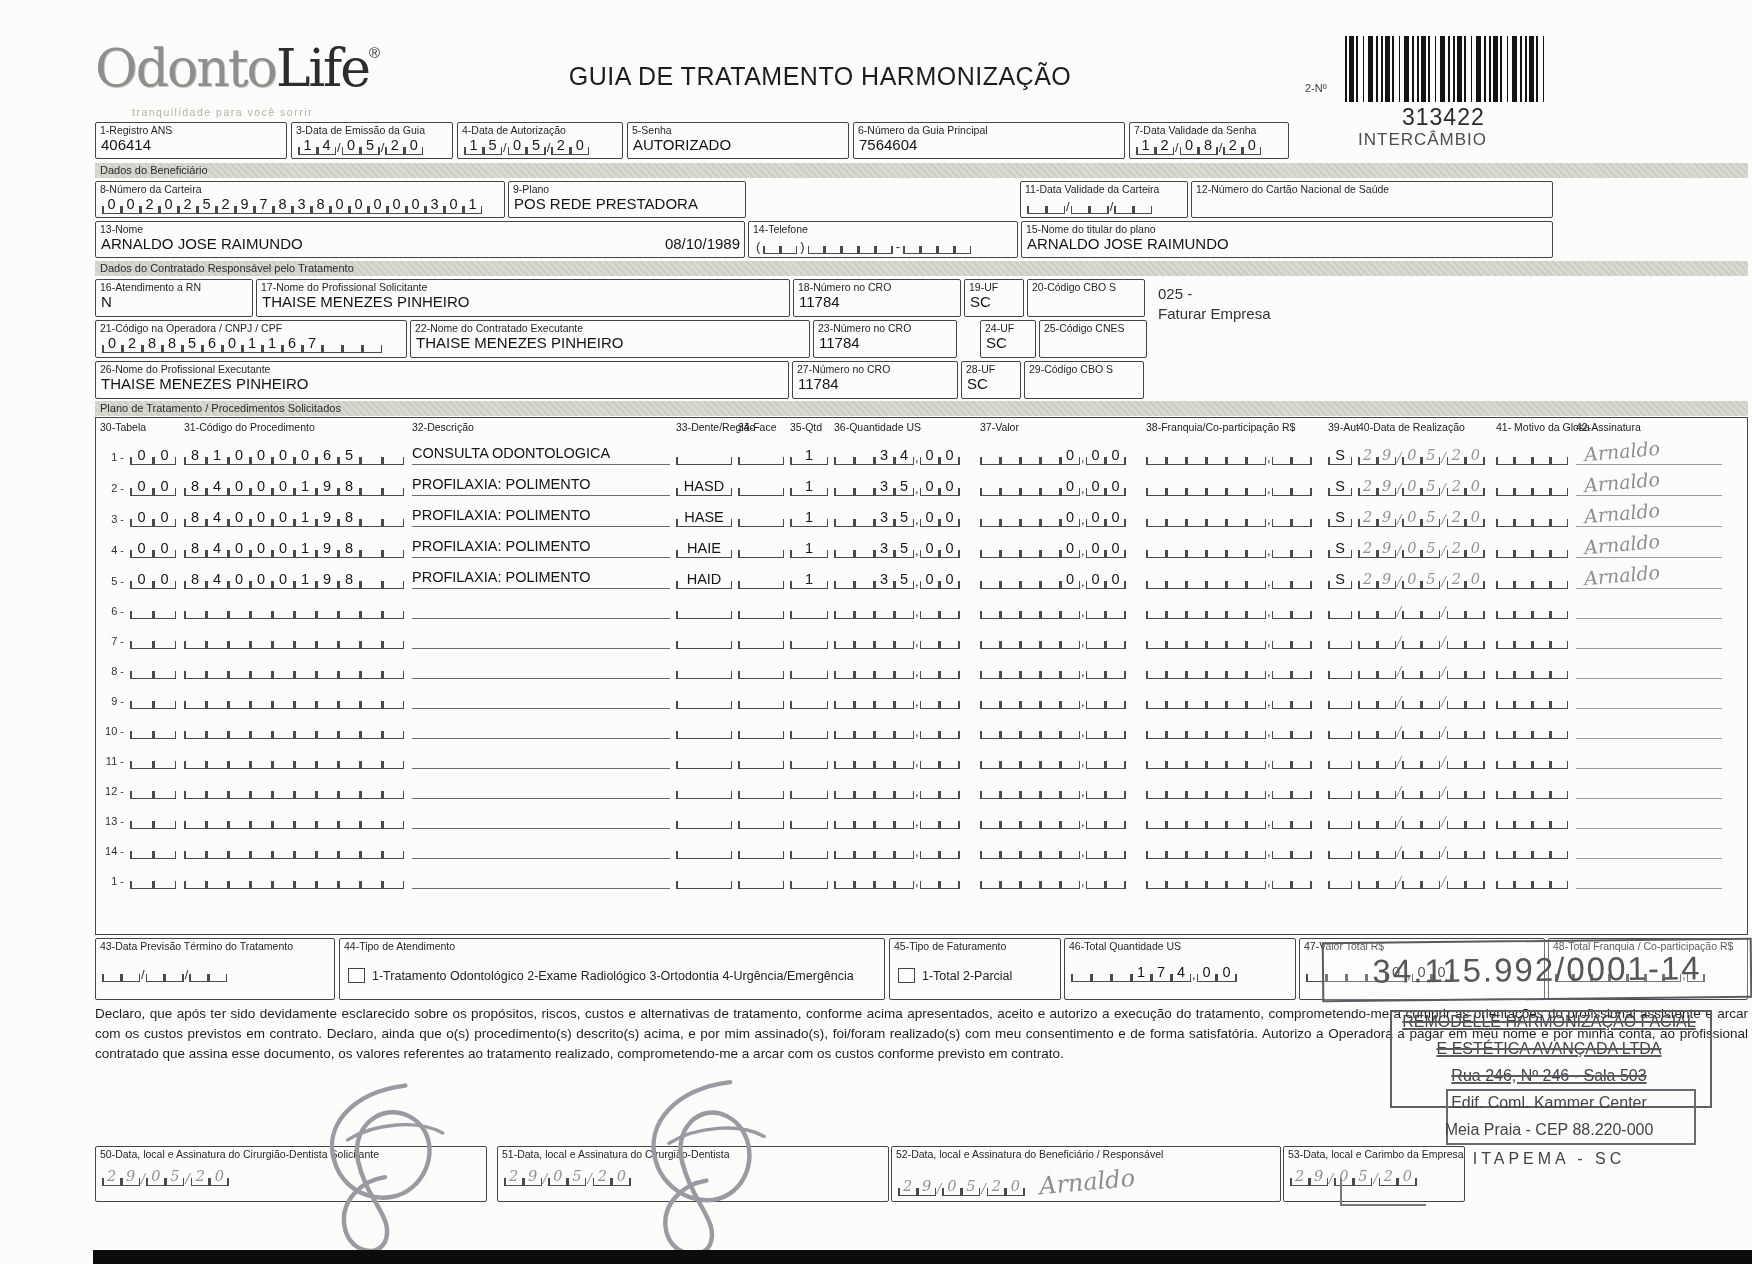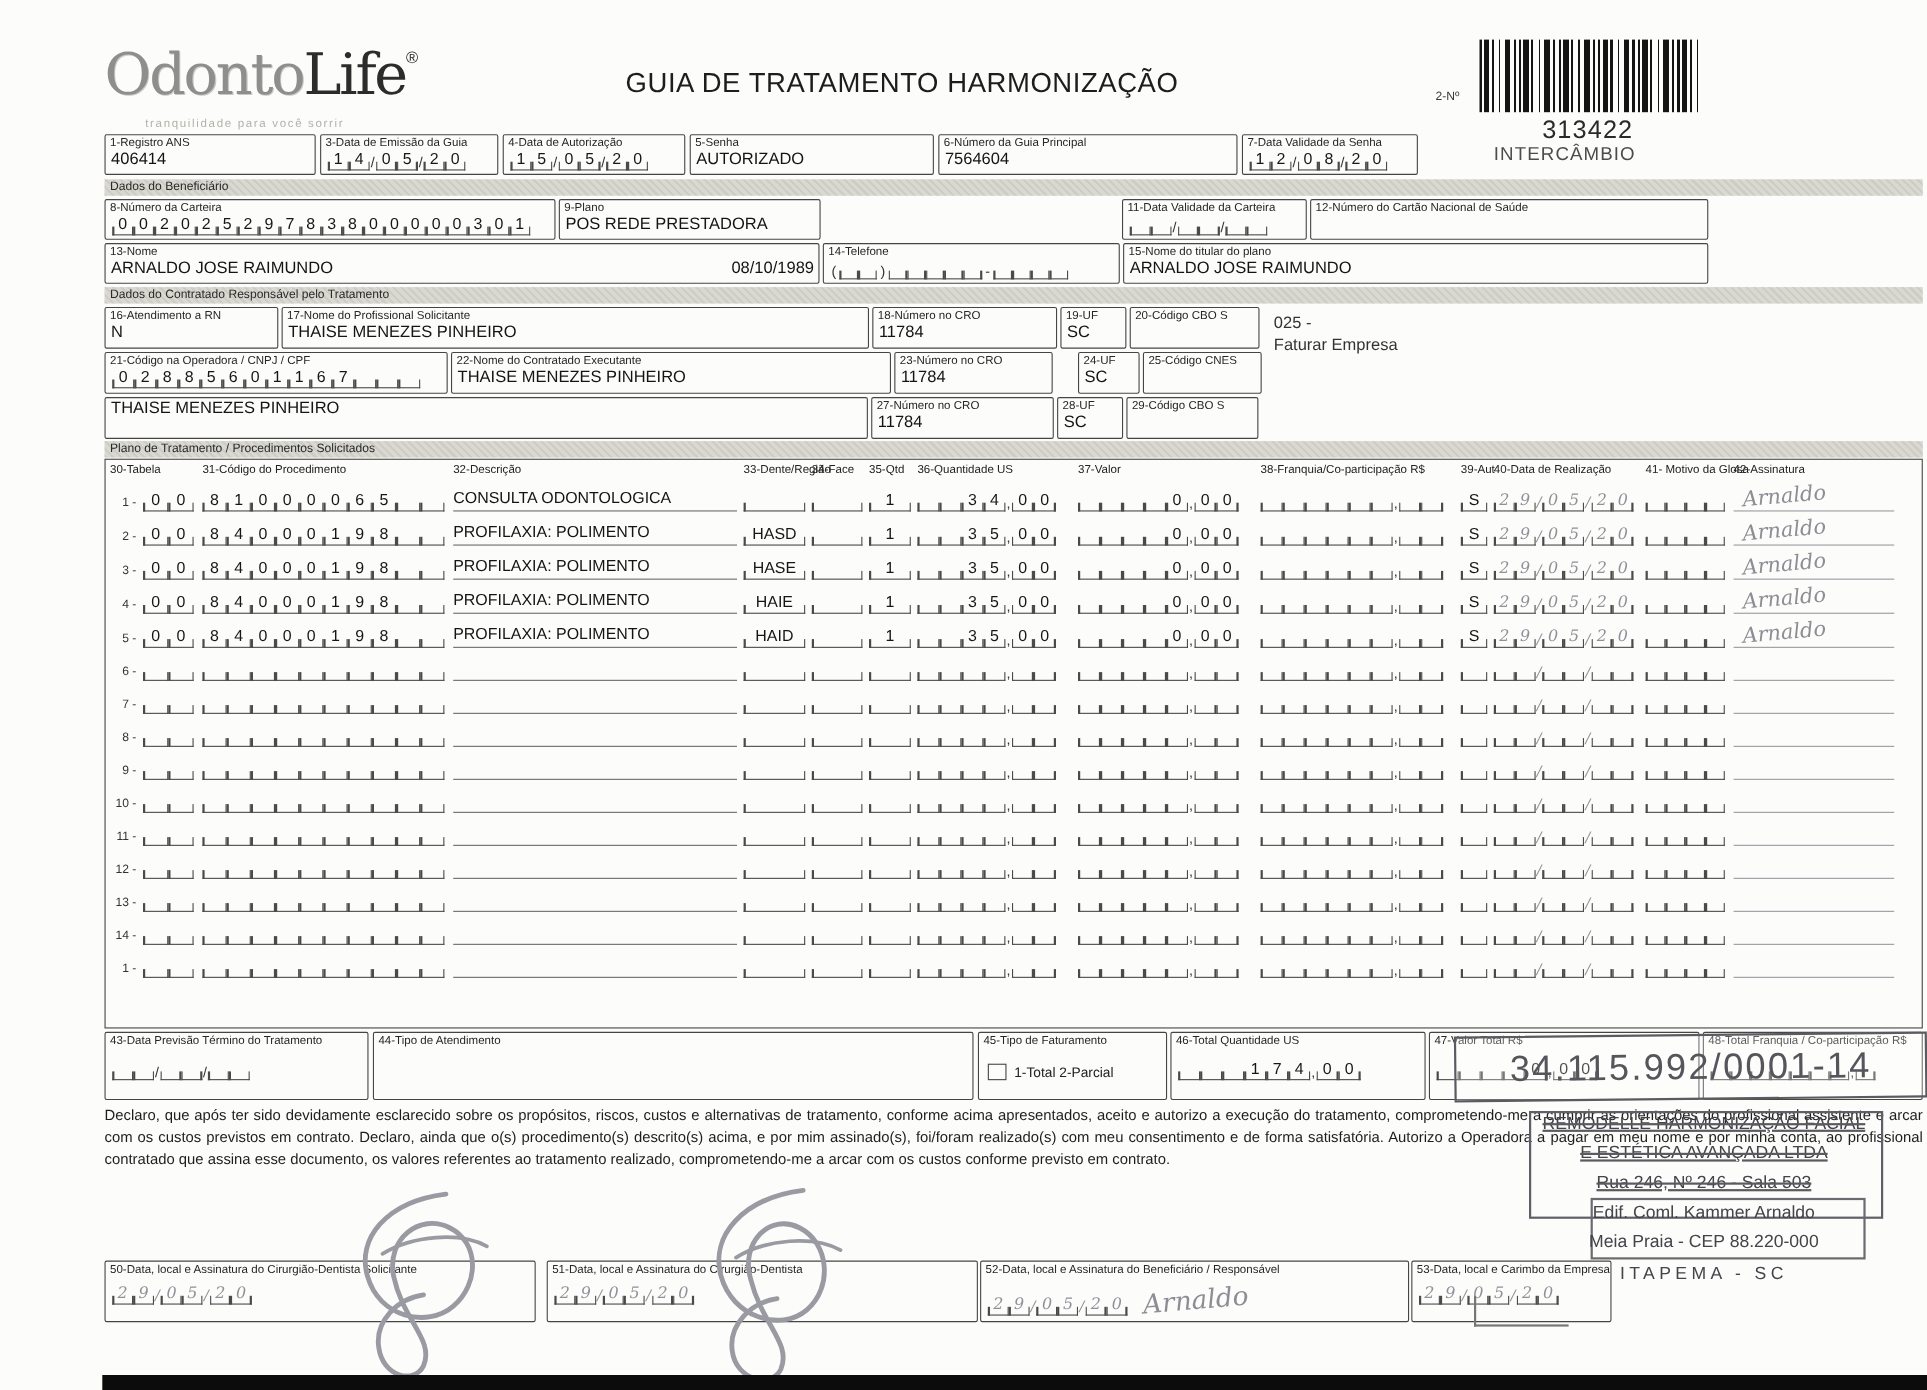--- a/index.html
+++ b/index.html
@@ -276,20 +276,21 @@
   </div>
   <div class="box" style="left:980px;top:320px;width:56px;height:38px;">
     <div class="lbl">24-UF</div>
     <div class="val">SC</div>
   </div>
   <div class="box" style="left:1039px;top:320px;width:108px;height:38px;">
     <div class="lbl">25-Código CNES</div>
   </div>
 
   <div class="box" style="left:95px;top:361px;width:694px;height:38px;">
+    <div class="lbl">26-Nome do Profissional Executante</div>
     <div class="val">THAISE MENEZES PINHEIRO</div>
   </div>
   <div class="box" style="left:792px;top:361px;width:166px;height:38px;">
     <div class="lbl">27-Número no CRO</div>
     <div class="val">11784</div>
   </div>
   <div class="box" style="left:961px;top:361px;width:60px;height:38px;">
     <div class="lbl">28-UF</div>
     <div class="val">SC</div>
   </div>
@@ -1391,20 +1392,23 @@
         <span class="dsep">/</span>
         <span class="ccell" style="width: 19px;"></span>
         <span class="ccell" style="width: 19px;"></span>
         <span class="dsep">/</span>
         <span class="ccell" style="width: 19px;"></span>
         <span class="ccell" style="width: 19px;"></span>
       </div>
   </div>
   <div class="box" style="left:339px;top:938px;width:546px;height:62px;">
     <div class="lbl">44-Tipo de Atendimento</div>
+    <div style="padding:14px 0 0 6px;">
+      <span class="chk"></span><span class="opts">1-Tratamento Odontológico  2-Exame Radiológico  3-Ortodontia  4-Urgência/Emergência</span>
+    </div>
   </div>
   <div class="box" style="left:889px;top:938px;width:172px;height:62px;">
     <div class="lbl">45-Tipo de Faturamento</div>
     <div style="padding:14px 0 0 6px;">
       <span class="chk"></span><span class="opts">1-Total  2-Parcial</span>
     </div>
   </div>
   <div class="box" style="left:1064px;top:938px;width:232px;height:62px;">
     <div class="lbl">46-Total Quantidade US</div>
     <div class="combwrap" style="padding-top:12px;">
@@ -1507,21 +1511,21 @@
   </div>
 
   <div class="cnpj-stamp">34.115.992/0001-14</div>
   <div class="stamp-rect1"></div>
   <div class="stamp-rect2"></div>
   <div class="stamp-corner"></div>
   <div class="stamp-lines">
     <div>REMODELLE HARMONIZAÇÃO FACIAL</div>
     <div>E ESTÉTICA AVANÇADA LTDA</div>
     <div>Rua 246, Nº 246 - Sala 503</div>
-    <div>Edif. Coml. Kammer Arnaldo</div>
+    <div>Edif. Coml. Kammer Center</div>
     <div>Meia Praia - CEP 88.220-000</div>
     <div>ITAPEMA - SC</div>
   </div>
 
   <svg class="sig-svg" style="left:300px;top:1072px;" width="170" height="190" viewBox="0 0 100 112">
     <path d="M62,8 C30,12 14,32 20,52 C26,74 52,80 66,68 C80,56 80,34 64,26 C48,18 30,32 34,52 C39,76 56,86 50,100 C45,110 28,106 26,90 C24,76 36,64 50,62" fill="none" stroke="#9a9aa2" stroke-width="2.6" stroke-linecap="round"></path>
     <path d="M28,40 C44,30 70,28 84,36" fill="none" stroke="#9a9aa2" stroke-width="2" stroke-linecap="round"></path>
   </svg>
   <svg class="sig-svg" style="left:618px;top:1072px;" width="170" height="190" viewBox="0 0 100 112">
     <path d="M66,6 C34,10 16,30 22,52 C28,74 54,82 68,70 C82,58 80,34 64,26 C48,18 32,34 38,54 C44,78 60,88 54,102 C49,112 30,108 28,92 C26,78 38,66 52,64" fill="none" stroke="#9a9aa2" stroke-width="2.6" stroke-linecap="round"></path>

